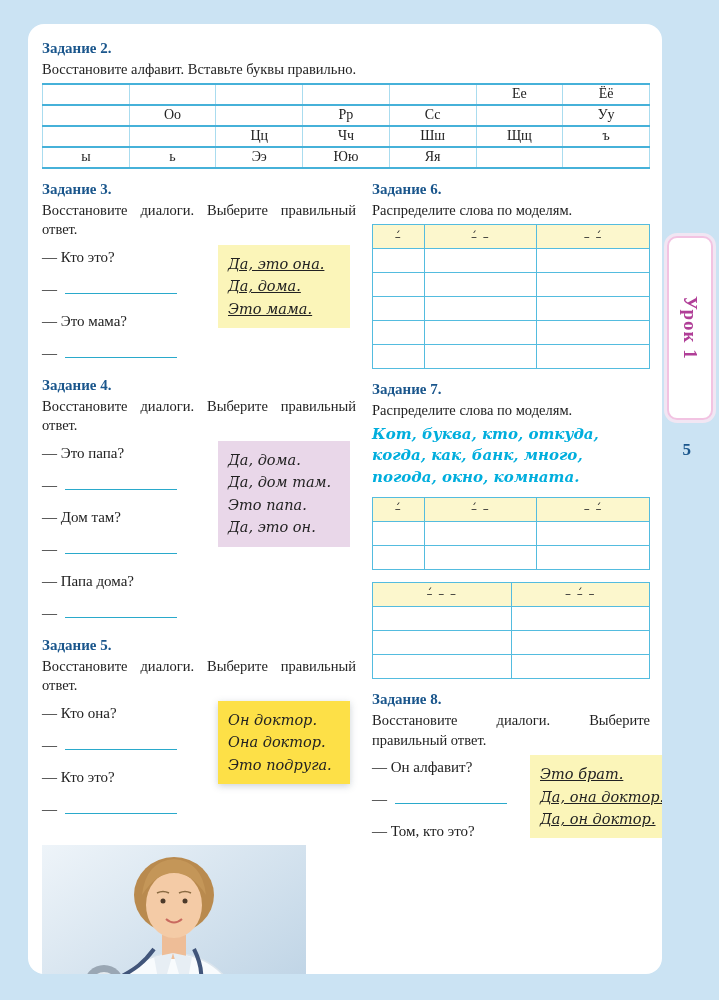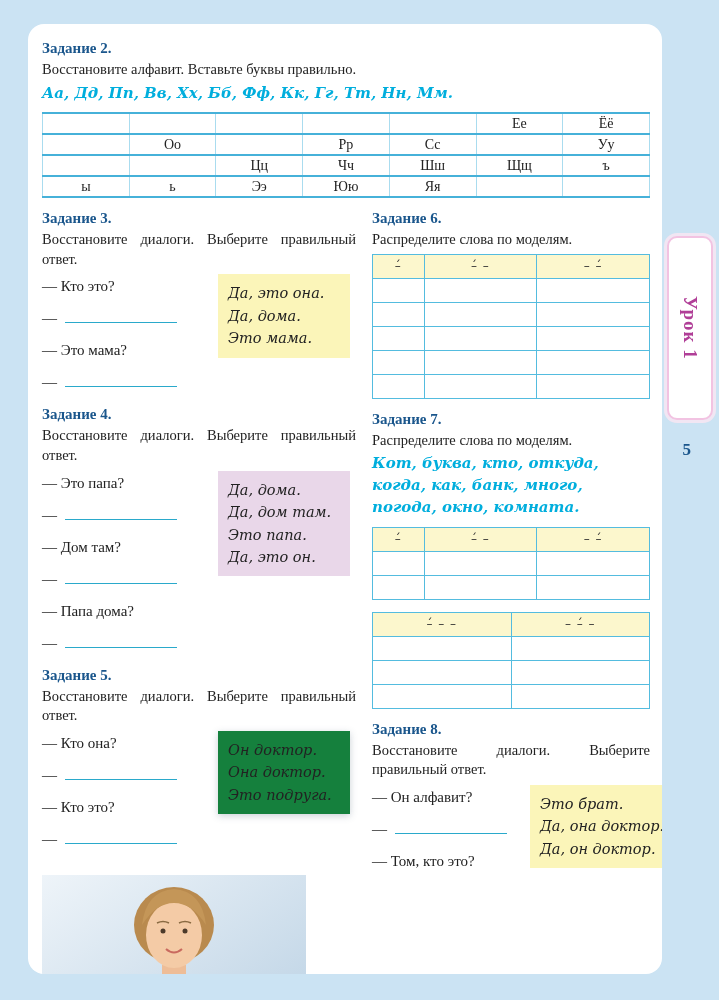--- a/index.html
+++ b/index.html
@@ -39,23 +39,23 @@
   .blank {
     display:inline-block; width:112px; height:4px; margin-left:8px;
     border-bottom:1.5px solid #2aa9cb;
   }
   .abox {
     flex:none; width:132px; padding:8px 10px; margin-top:2px; height:fit-content;
     font-family:"DejaVu Serif", serif; font-style:italic; font-size:14.5px;
     line-height:1.55; color:#222;
   }
   .abox p { margin:0; white-space:nowrap; }
-  .abox.yellow { background:#fbf5b9; }
+  .abox.yellow { background:#fbf5b9;text-decoration:underline; }
   .abox.pink   { background:#e9d7e9; }
-  .abox.white  { background:#15803d; box-shadow:0 2px 7px rgba(70,90,110,.28); }
+  .abox.white  { background:#fde047; box-shadow:0 2px 7px rgba(70,90,110,.28); }
   
   table.model { width:100%; border-collapse:collapse; margin:4px 0 12px; }
   .model th, .model td { border:1px solid #54bcdf; height:24px; }
   .model th {
     background:#fcf7cd; font-weight:normal; color:#333;
     font-family:"DejaVu Sans", sans-serif; font-size:12px; letter-spacing:1px;
   }
   .model td { background:#fff; }
   
   .t8 .dcol { width:150px; }
@@ -81,21 +81,20 @@
 </style>
 </head>
 <body>
 
 <div class="book-page">
   <div class="sheet">
 
     <section class="task">
       <h3 class="task-title">Задание 2.</h3>
       <p class="instr">Восстановите алфавит. Вставьте буквы правильно.</p>
-      <p class="words">Аа, Дд, Пп, Вв, Хх, Бб, Фф, Кк, Гг, Тт, Нн, Мм.</p>
       <table class="alpha">
         <tbody>
         <tr>
           <td></td>
           <td></td>
           <td></td>
           <td></td>
           <td></td>
           <td>Ее</td>
           <td>Ёё</td>

